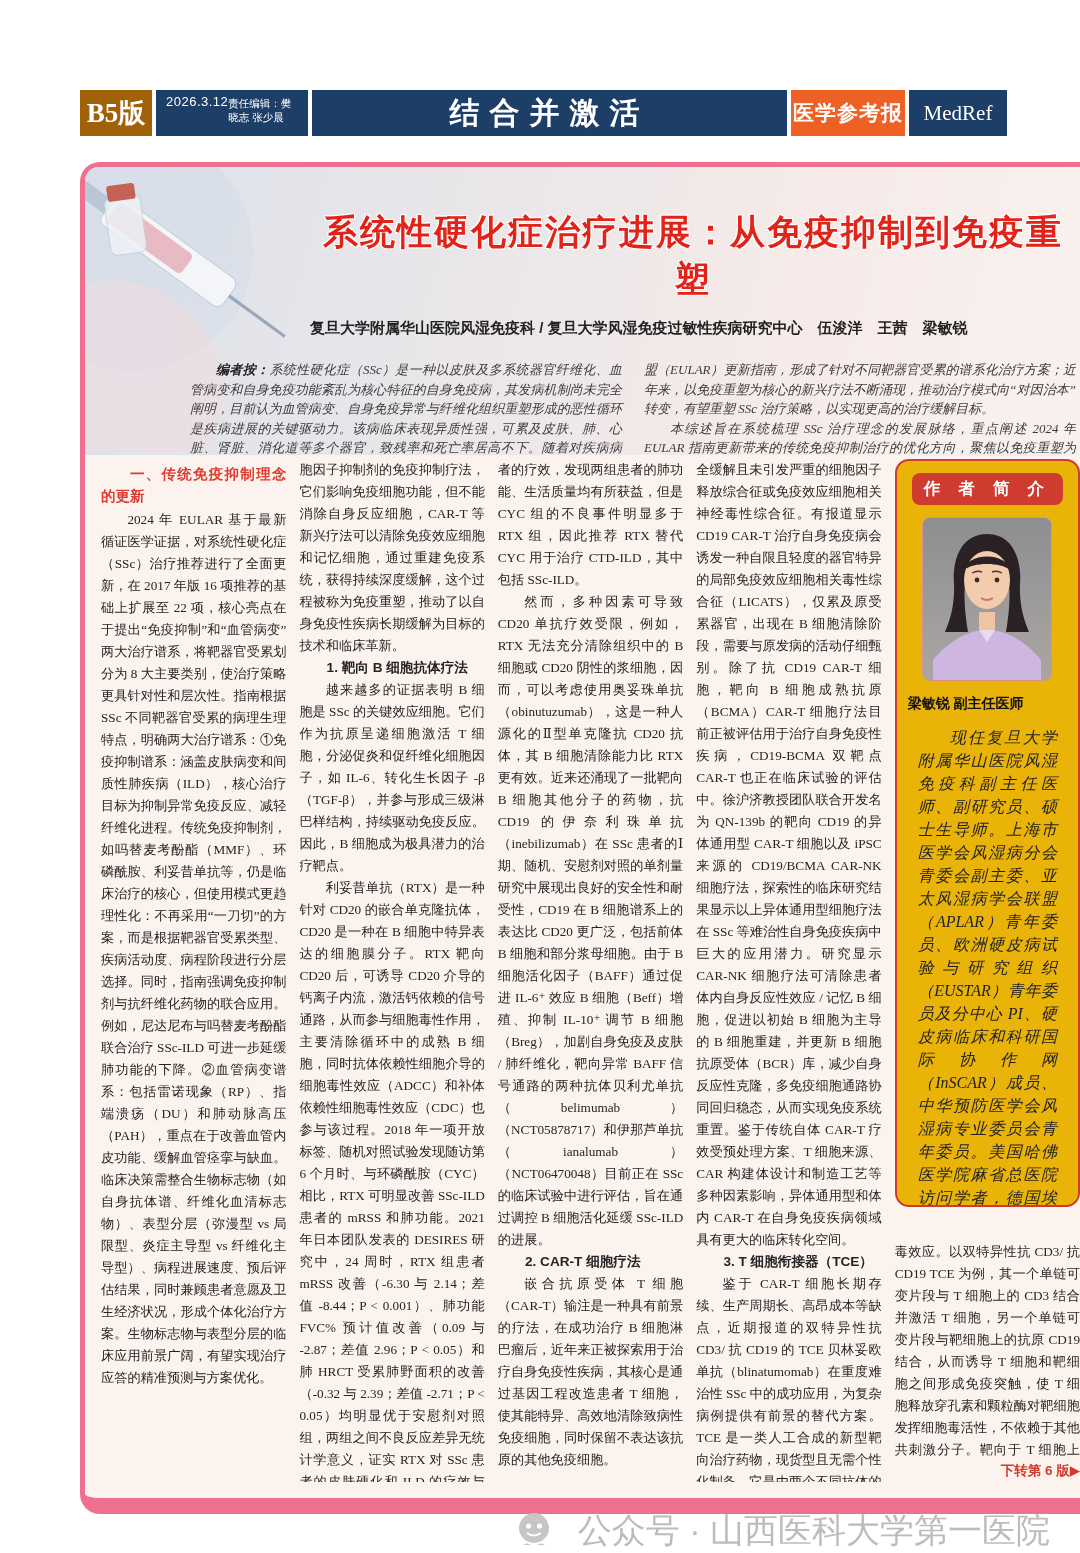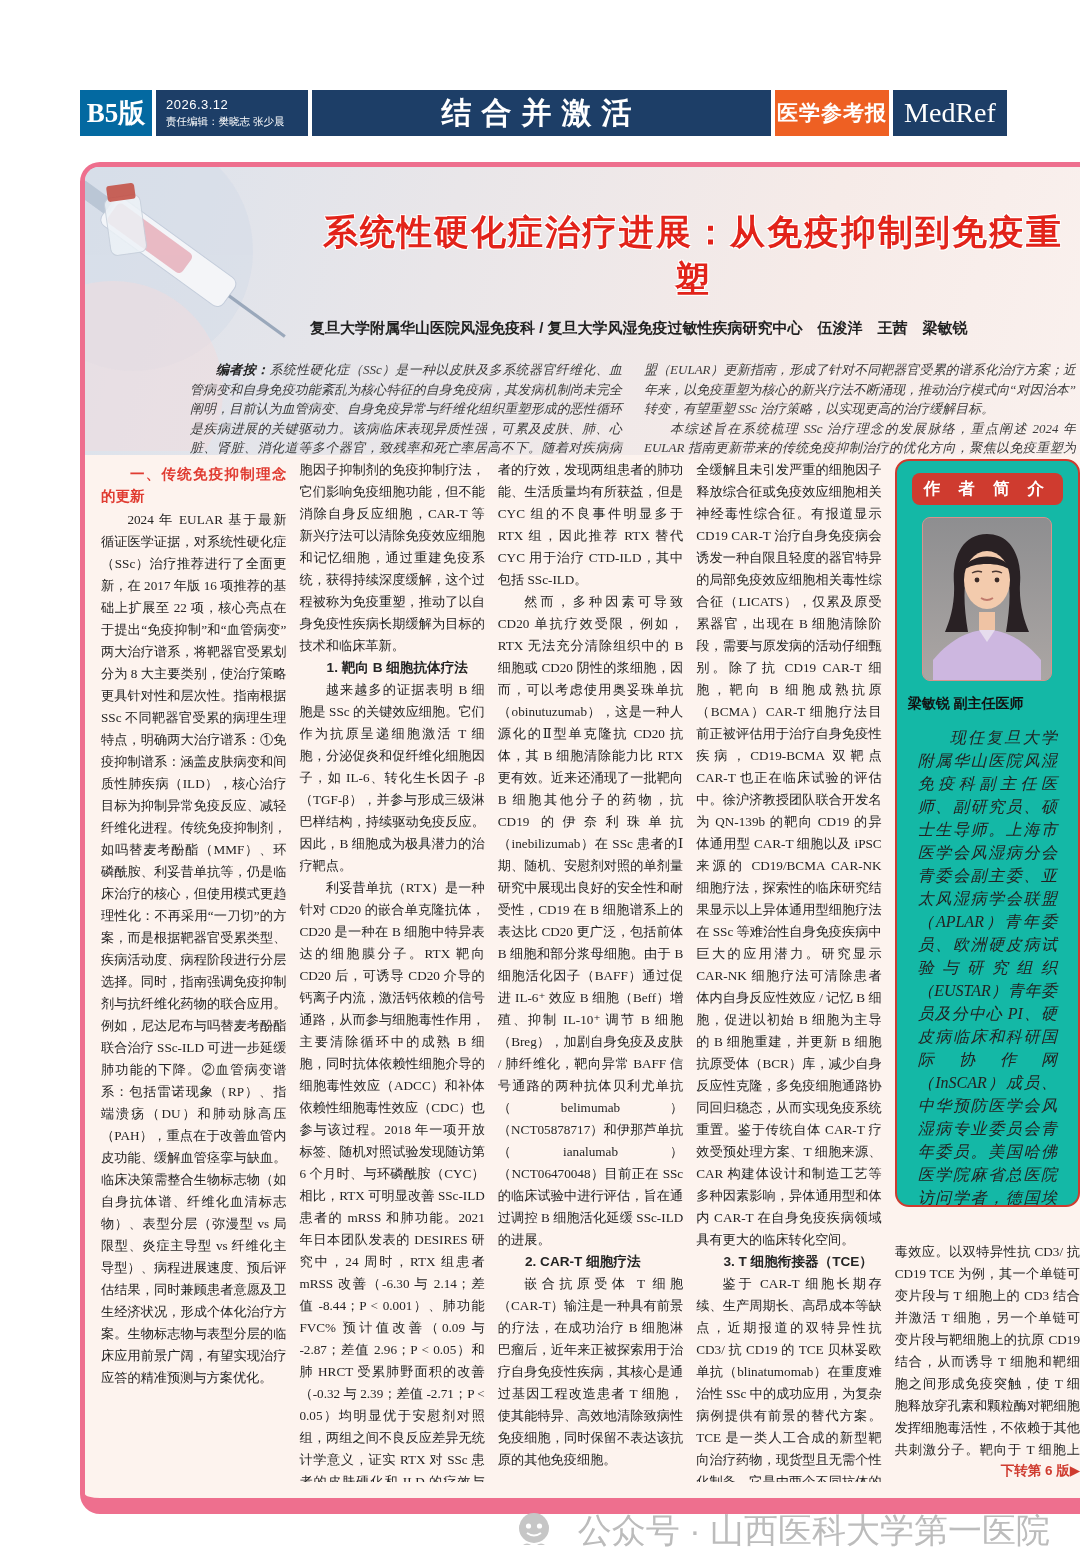--- a/index.html
+++ b/index.html
@@ -2,27 +2,27 @@
 <html lang="zh"><head>
 <meta charset="utf-8">
 <style>
   html,body{margin:0;padding:0;background:#ffffff;}
   .page{position:relative;width:1080px;height:1553px;background:#ffffff;overflow:hidden;
         font-family:"Liberation Serif","DejaVu Serif",serif;}
 
   
   .masthead{position:absolute;left:80px;top:90px;width:927px;height:46px;display:flex;gap:4px;}
   .mh-box{display:flex;align-items:center;justify-content:center;color:#fff;box-sizing:border-box;}
-  .mh-edition{width:72px;background:#0369a1;font-size:27px;font-weight:bold;font-family:"Liberation Serif",serif;}
-  .mh-meta{width:152px;background:#1d3e67;flex-direction:column;align-items:flex-start;justify-content:center;padding:4px 10px;}
+  .mh-edition{width:72px;background:#a16207;font-size:27px;font-weight:bold;font-family:"Liberation Serif",serif;}
+  .mh-meta{width:152px;background:#1d3e67;flex-direction:row;align-items:flex-start;justify-content:center;padding:4px 10px;}
   .mh-date{font-size:13px;letter-spacing:.5px;font-family:"Liberation Sans",sans-serif;}
   .mh-editors{font-size:10.5px;margin-top:3px;font-family:"Liberation Sans",sans-serif;}
   .mh-section{flex:1;background:#1d3e67;font-size:30px;font-weight:bold;letter-spacing:10px;}
   .mh-paper{width:114px;background:#ee6023;font-size:21px;font-weight:bold;letter-spacing:1px;}
-  .mh-en{width:114px;background:#1d3e67;font-size:28px;font-family:"Liberation Serif",serif;}
+  .mh-en{width:98px;background:#1d3e67;font-size:21px;font-family:"Liberation Serif",serif;}
 
   
   .card{position:absolute;left:80px;top:162px;width:1026px;height:1352px;box-sizing:border-box;
         background:#fdf3ee;border:5px solid #ee6f8e;border-right-width:12px;border-bottom-width:16px;
         border-radius:20px;}
   .hero{position:absolute;left:0;top:0;right:0;height:288px;border-radius:14px 14px 0 0;overflow:hidden;
         background:linear-gradient(105deg,#dbe2ec 0%,#e9e6e9 35%,#f6ebe8 70%,#faf1ee 100%);}
   .hero-art{position:absolute;left:-12px;top:-6px;opacity:.9;}
   .article-title{position:relative;text-align:center;margin:42px 18px 0 225px;
         font-family:"Liberation Sans","DejaVu Sans",sans-serif;font-weight:bold;
@@ -43,21 +43,21 @@
   .blk{margin:0;}
   .blk.p{text-indent:2em;}
   .blk.cont{text-indent:0;}
   .blk.h2{color:#e03c32;font-weight:bold;text-indent:2em;font-size:14.5px;
           font-family:"Liberation Sans","DejaVu Sans",sans-serif;margin:4px 0 2px;}
   .blk.h3{font-weight:bold;text-indent:2em;font-size:13.6px;
           font-family:"Liberation Sans","DejaVu Sans",sans-serif;}
 
   
   .col5{display:flex;flex-direction:column;overflow:hidden;}
-  .author-box{box-sizing:border-box;height:748px;flex:none;background:#14b8a6;
+  .author-box{box-sizing:border-box;height:748px;flex:none;background:#eab308;
         border:2.5px solid #cf3b2f;border-radius:14px;padding:10px 9px;margin-bottom:34px;overflow:hidden;}
   .ab-badge{background:#cf3b2f;color:#fff;border-radius:8px;text-align:center;
         font-size:16.5px;font-weight:bold;letter-spacing:7px;padding:5px 0;margin:2px 6px 12px;}
   .ab-photo{width:128px;height:162px;margin:0 auto;border-radius:8px;overflow:hidden;
         border:1px solid #d9938c;background:#9a9a9c;display:block;}
   .ab-name{font-weight:bold;font-size:14px;margin:11px 2px 7px;color:#111;
         font-family:"Liberation Sans","DejaVu Sans",sans-serif;}
   .ab-bio{font-style:italic;font-size:16px;line-height:23px;text-align:justify;
         text-indent:2em;color:#222;margin:12px;}
   .col5-text{flex:1;overflow:hidden;}

